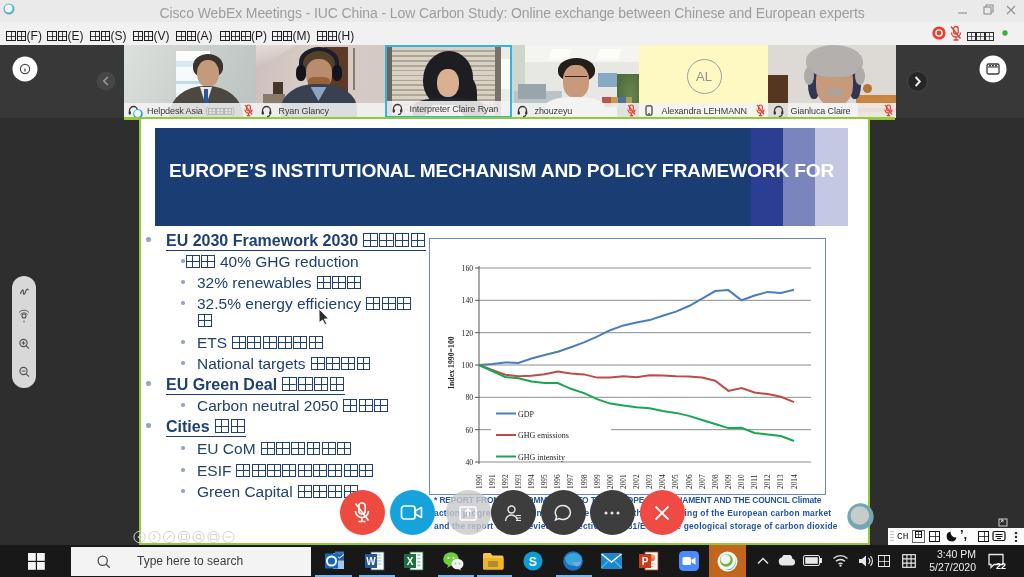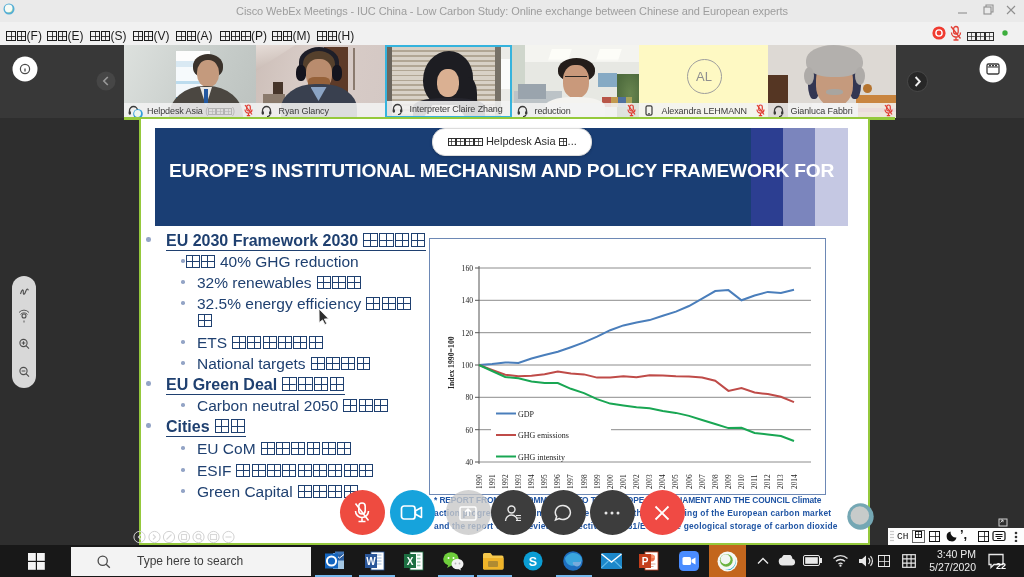--- a/index.html
+++ b/index.html
@@ -6,21 +6,21 @@
   .abs{position:absolute;}
   #page{position:relative;width:1024px;height:577px;background:#2e2e2e;}
   
   .cj{display:inline-block;box-sizing:border-box;width:.9em;height:.88em;
     border:.075em solid currentColor;vertical-align:-.09em;margin:0 .045em;
     background:
       linear-gradient(currentColor,currentColor) center/100% .07em no-repeat,
       linear-gradient(currentColor,currentColor) center/.07em 100% no-repeat;}
   
   #titlebar{left:0;top:0;width:1024px;height:22px;background:#eaeaea;}
-  #titletext{left:0;top:5px;width:1024px;text-align:center;font-size:11px;letter-spacing:-.1px;color:#9d9d9d;}
+  #titletext{left:0;top:5px;width:1024px;text-align:center;font-size:14px;letter-spacing:-.1px;color:#9d9d9d;}
   
   #menubar{left:0;top:22px;width:1024px;height:23px;background:#f1f1f1;
      font-size:12px;color:#1c1c1c;}
   #menubar span.mi{position:absolute;top:7px;}
   #menubar .cj{width:.82em;height:.82em;margin:0 .02em;}
   
   #vrow{left:0;top:45px;width:1024px;height:73px;background:#383838;}
   .thumb{position:absolute;top:0;height:73px;overflow:hidden;}
   .thumb > div:not(.nbar){filter:blur(.6px)}
   .nbar{position:absolute;left:0;bottom:0;width:100%;height:15px;
@@ -180,21 +180,21 @@
       <div class="abs" style="left:50px;top:22px;width:22px;height:28px;background:#dab092;border-radius:45%"></div>
       <div class="abs" style="left:26px;top:51px;width:72px;height:22px;background:#26262e;border-radius:40% 40% 0 0"></div>
       <div class="abs" style="left:28px;top:58px;width:60px;height:15px;background:#e9e7e3;clip-path:polygon(12% 100%,30% 0,70% 0,88% 100%)"></div>
       <div class="nbar">
         <svg class="abs" style="left:4px;top:1.5px" width="13" height="12" viewBox="0 0 13 12">
             <path d="M2.5 7V5.5a4 4 0 0 1 8 0V7" fill="none" stroke="#3a3a3a" stroke-width="1.3"></path>
             <rect x="1.6" y="6.3" width="2.4" height="3.4" rx="1.1" fill="#3a3a3a"></rect>
             <rect x="9" y="6.3" width="2.4" height="3.4" rx="1.1" fill="#3a3a3a"></rect>
             <path d="M10 9.7a3 3 0 0 1-3 1.8" fill="none" stroke="#3a3a3a" stroke-width="1.1"></path>
           </svg>
-        <span class="nm">Interpreter Claire Zhang</span>
+        <span class="nm">Interpreter Claire Ryan</span>
       </div>
     </div>
 
     <div class="thumb" style="left:511.5px;width:127px;background:#e7e8e3">
       <div class="abs" style="left:0;top:0;width:127px;height:17px;background:#f4f4f0"></div>
       <div class="abs" style="left:38px;top:4px;width:20px;height:11px;background:#fdfdf8;transform:skewX(-18deg)"></div>
       <div class="abs" style="left:86px;top:4px;width:22px;height:11px;background:#fdfdf8;transform:skewX(-18deg)"></div>
       <div class="abs" style="left:0;top:0;width:13px;height:73px;background:#cfd6cc"></div>
       <div class="abs" style="left:86px;top:28px;width:19px;height:14px;background:#86aac4"></div>
       <div class="abs" style="left:105px;top:29px;width:22px;height:44px;background:radial-gradient(ellipse at 60% 45%,#68854f,#4f6c3e 70%)"></div>
@@ -205,21 +205,21 @@
       <div class="abs" style="left:51px;top:20px;width:26px;height:33px;background:#c9997b;border-radius:44%"></div>
       <div class="abs" style="left:53px;top:31px;width:22px;height:4px;border-top:1.5px solid #2a2622"></div>
       <div class="abs" style="left:33px;top:52px;width:60px;height:21px;background:#f4f3f0;border-radius:45% 45% 0 0"></div>
       <div class="nbar">
         <svg class="abs" style="left:4px;top:1.5px" width="13" height="12" viewBox="0 0 13 12">
             <path d="M2.5 7V5.5a4 4 0 0 1 8 0V7" fill="none" stroke="#3a3a3a" stroke-width="1.3"></path>
             <rect x="1.6" y="6.3" width="2.4" height="3.4" rx="1.1" fill="#3a3a3a"></rect>
             <rect x="9" y="6.3" width="2.4" height="3.4" rx="1.1" fill="#3a3a3a"></rect>
             <path d="M10 9.7a3 3 0 0 1-3 1.8" fill="none" stroke="#3a3a3a" stroke-width="1.1"></path>
           </svg>
-        <span class="nm">reduction</span>
+        <span class="nm">zhouzeyu</span>
         <svg class="redmic" width="9" height="13" viewBox="0 0 9 13">
             <g stroke="#e03c31" stroke-width="1.2" fill="none">
               <rect x="2.7" y="1" width="3.6" height="6" rx="1.8"></rect>
               <path d="M1 5.5a3.5 3.5 0 0 0 7 0M4.5 9.2v2M2.8 11.6h3.4M1 1l7 9.5"></path>
             </g>
           </svg>
       </div>
     </div>
 
     <div class="thumb" style="left:638.5px;width:129px;background:#fef9c3">
@@ -251,21 +251,21 @@
       <div class="abs" style="left:87px;top:22px;width:10px;height:18px;background:#aeaba8;border-radius:50%"></div>
       <div class="abs" style="left:58px;top:44px;width:17px;height:6px;background:#a8a5a0;border-radius:40%"></div>
       <div class="abs" style="left:44px;top:58px;width:46px;height:15px;background:#efeeea"></div>
       <div class="nbar">
         <svg class="abs" style="left:4px;top:1.5px" width="13" height="12" viewBox="0 0 13 12">
             <path d="M2.5 7V5.5a4 4 0 0 1 8 0V7" fill="none" stroke="#3a3a3a" stroke-width="1.3"></path>
             <rect x="1.6" y="6.3" width="2.4" height="3.4" rx="1.1" fill="#3a3a3a"></rect>
             <rect x="9" y="6.3" width="2.4" height="3.4" rx="1.1" fill="#3a3a3a"></rect>
             <path d="M10 9.7a3 3 0 0 1-3 1.8" fill="none" stroke="#3a3a3a" stroke-width="1.1"></path>
           </svg>
-        <span class="nm">Gianluca Fabbri</span>
+        <span class="nm">Gianluca Claire</span>
         <svg class="redmic" width="9" height="13" viewBox="0 0 9 13">
             <g stroke="#e03c31" stroke-width="1.2" fill="none">
               <rect x="2.7" y="1" width="3.6" height="6" rx="1.8"></rect>
               <path d="M1 5.5a3.5 3.5 0 0 0 7 0M4.5 9.2v2M2.8 11.6h3.4M1 1l7 9.5"></path>
             </g>
           </svg>
       </div>
     </div>
 
     <svg class="abs" style="left:907px;top:26px" width="21" height="21" viewBox="0 0 21 21">
@@ -283,21 +283,20 @@
   </div>
 
   <div class="abs" id="topgreen"></div>
   <div class="abs" id="shareframe"></div>
   <div class="abs" id="band">
     <div class="stripe" style="left:596px;width:32px;background:#2c3e91"></div>
     <div class="stripe" style="left:628px;width:32px;background:#7b85bd"></div>
     <div class="stripe" style="left:660px;width:33px;background:#c5c8e3"></div>
     <div class="t" style="top:32px">EUROPE’S INSTITUTIONAL MECHANISM AND POLICY FRAMEWORK FOR</div>
   </div>
-  <div class="abs" id="tooltip"><b class="cj"></b><b class="cj"></b><b class="cj"></b><b class="cj"></b> Helpdesk Asia <b class="cj"></b>...</div>
   <div class="abs" id="bullets">
     <div class="dot" style="left:146px;top:237px;width:4.5px;height:4.5px"></div>
     <div class="b1" style="left:166px;top:232px"><u>EU 2030 Framework 2030 <b class="cj"></b><b class="cj"></b><b class="cj"></b><b class="cj"></b></u></div>
     <div class="dot" style="left:181px;top:259px;width:3.5px;height:3.5px"></div>
     <div class="b2" style="left:185px;top:253px"><b class="cj"></b><b class="cj"></b> 40% GHG reduction</div>
     <div class="dot" style="left:181px;top:280px;width:3.5px;height:3.5px"></div>
     <div class="b2" style="left:197px;top:274px">32% renewables <b class="cj"></b><b class="cj"></b><b class="cj"></b></div>
     <div class="dot" style="left:181px;top:301px;width:3.5px;height:3.5px"></div>
     <div class="b2" style="left:197px;top:295px">32.5% energy efficiency <b class="cj"></b><b class="cj"></b><b class="cj"></b></div>
     <div class="b2" style="left:197px;top:312px"><b class="cj"></b></div>

